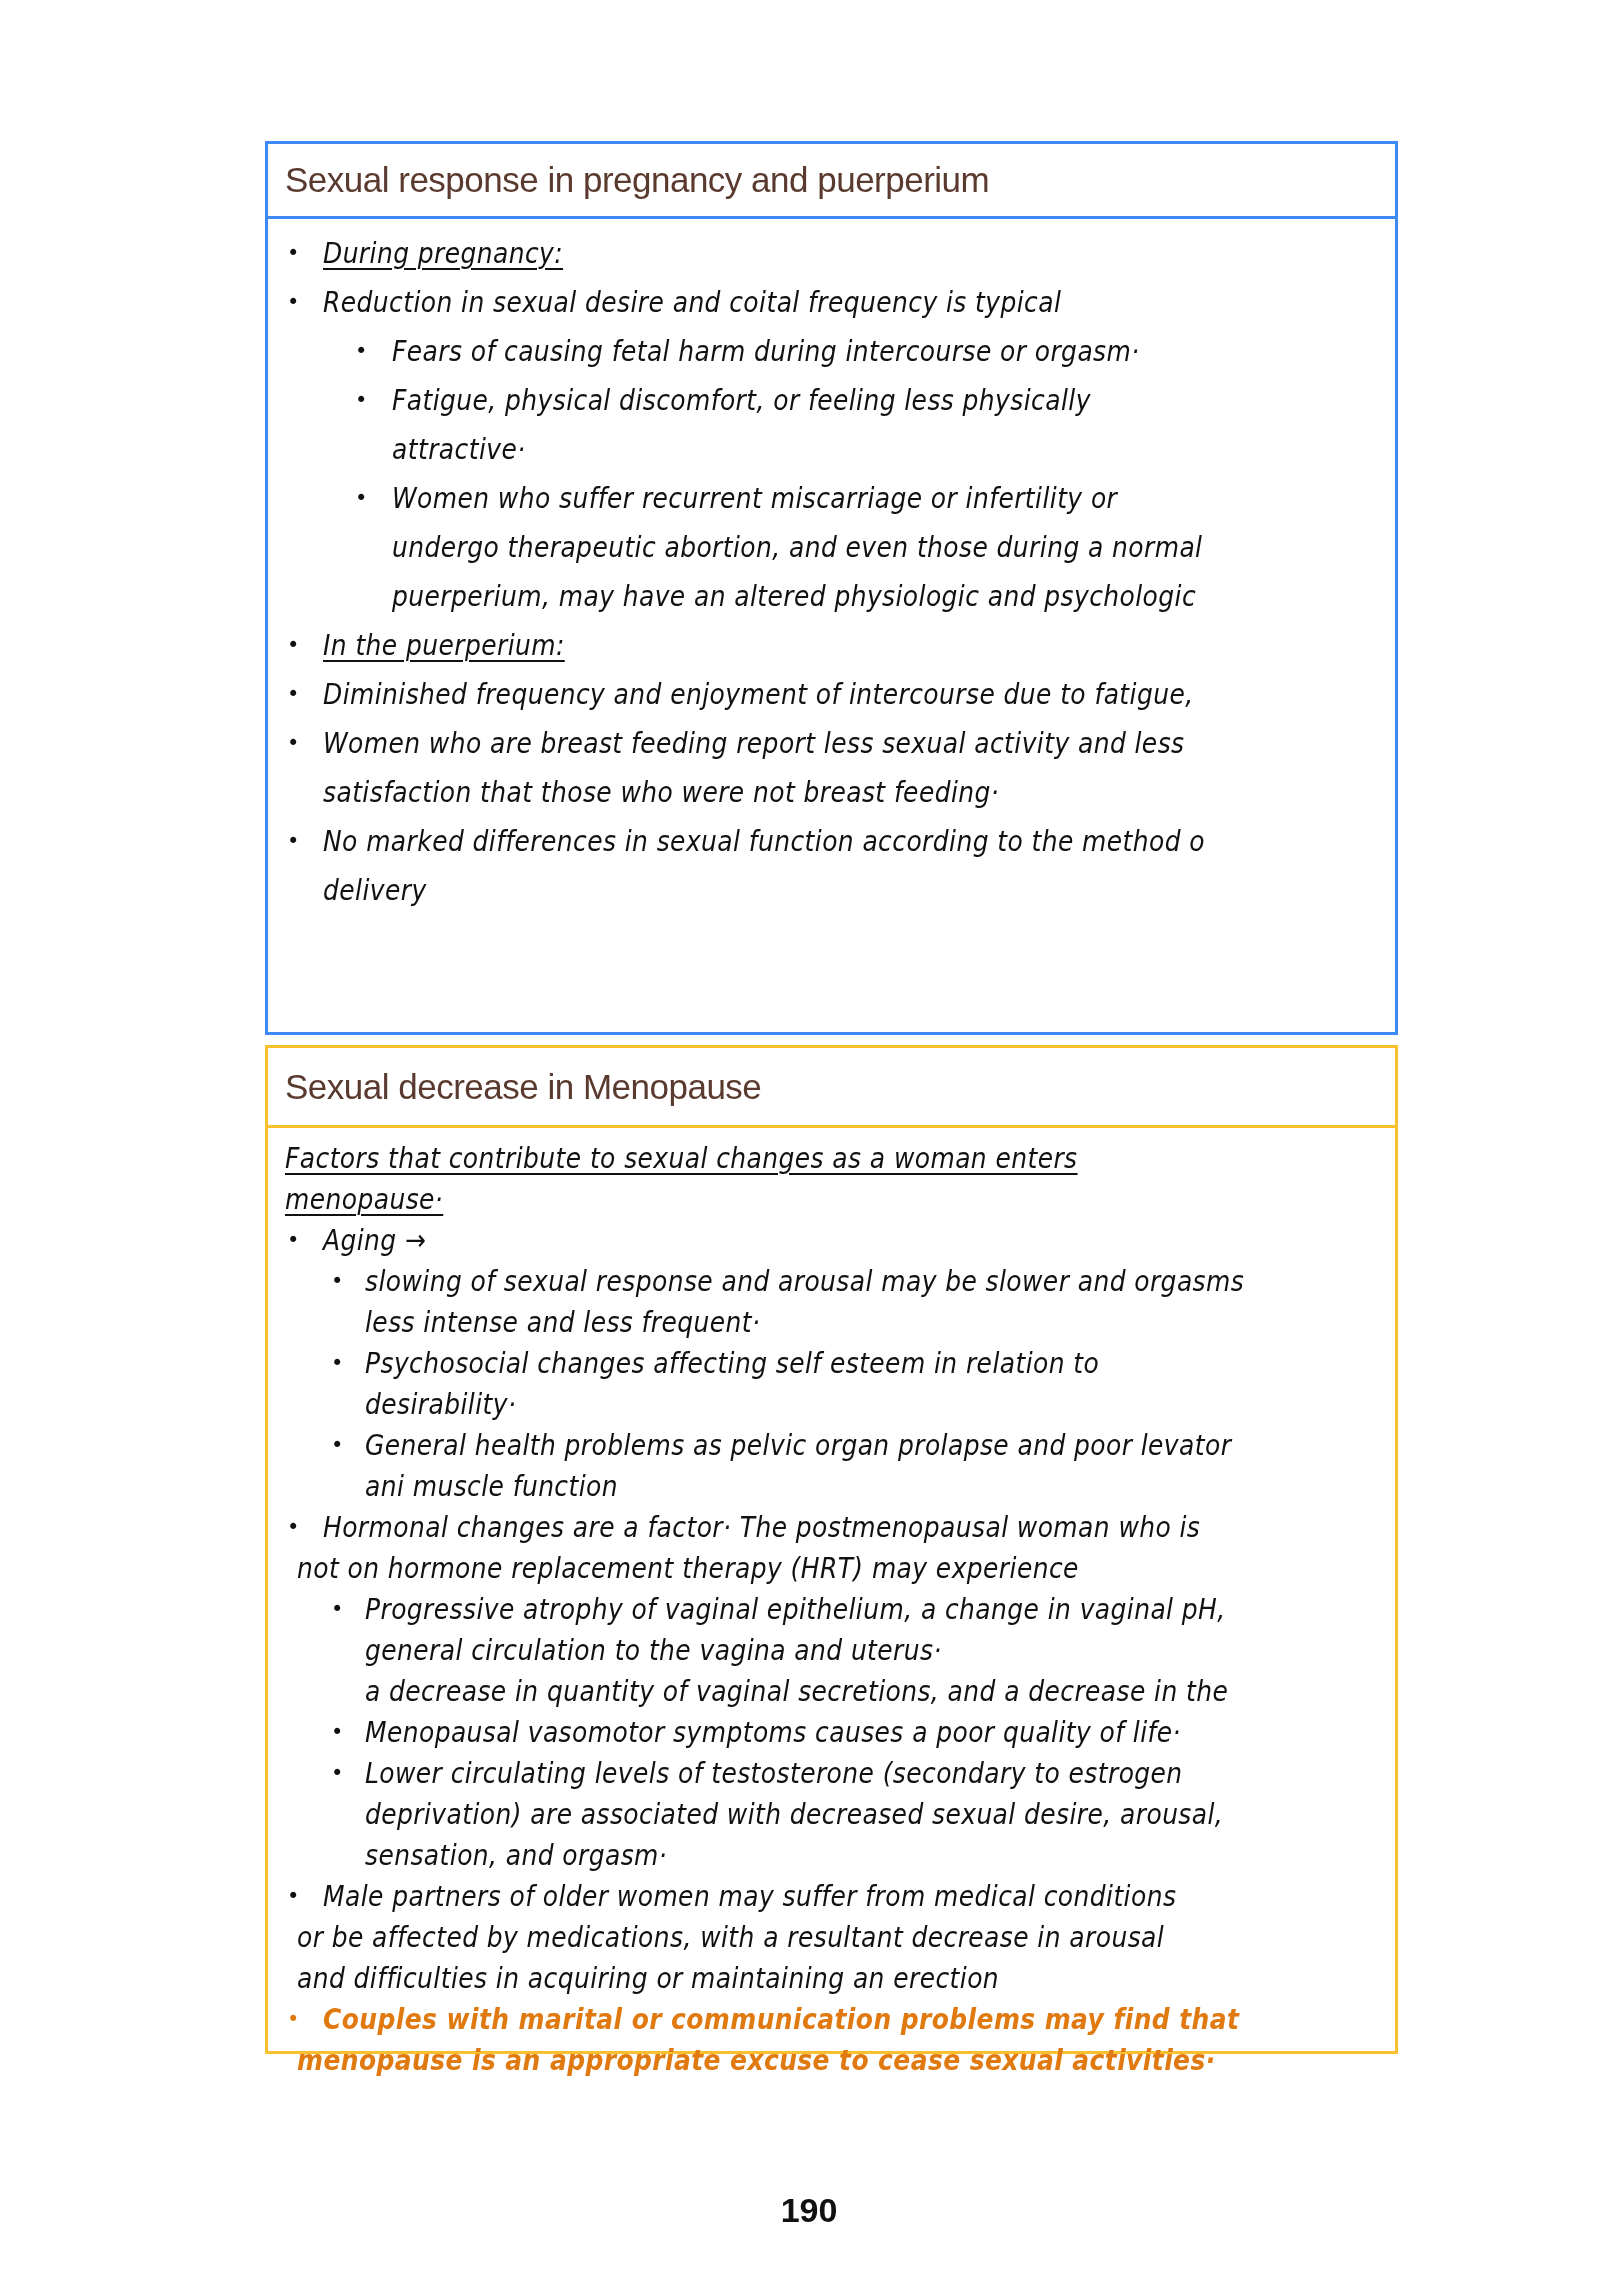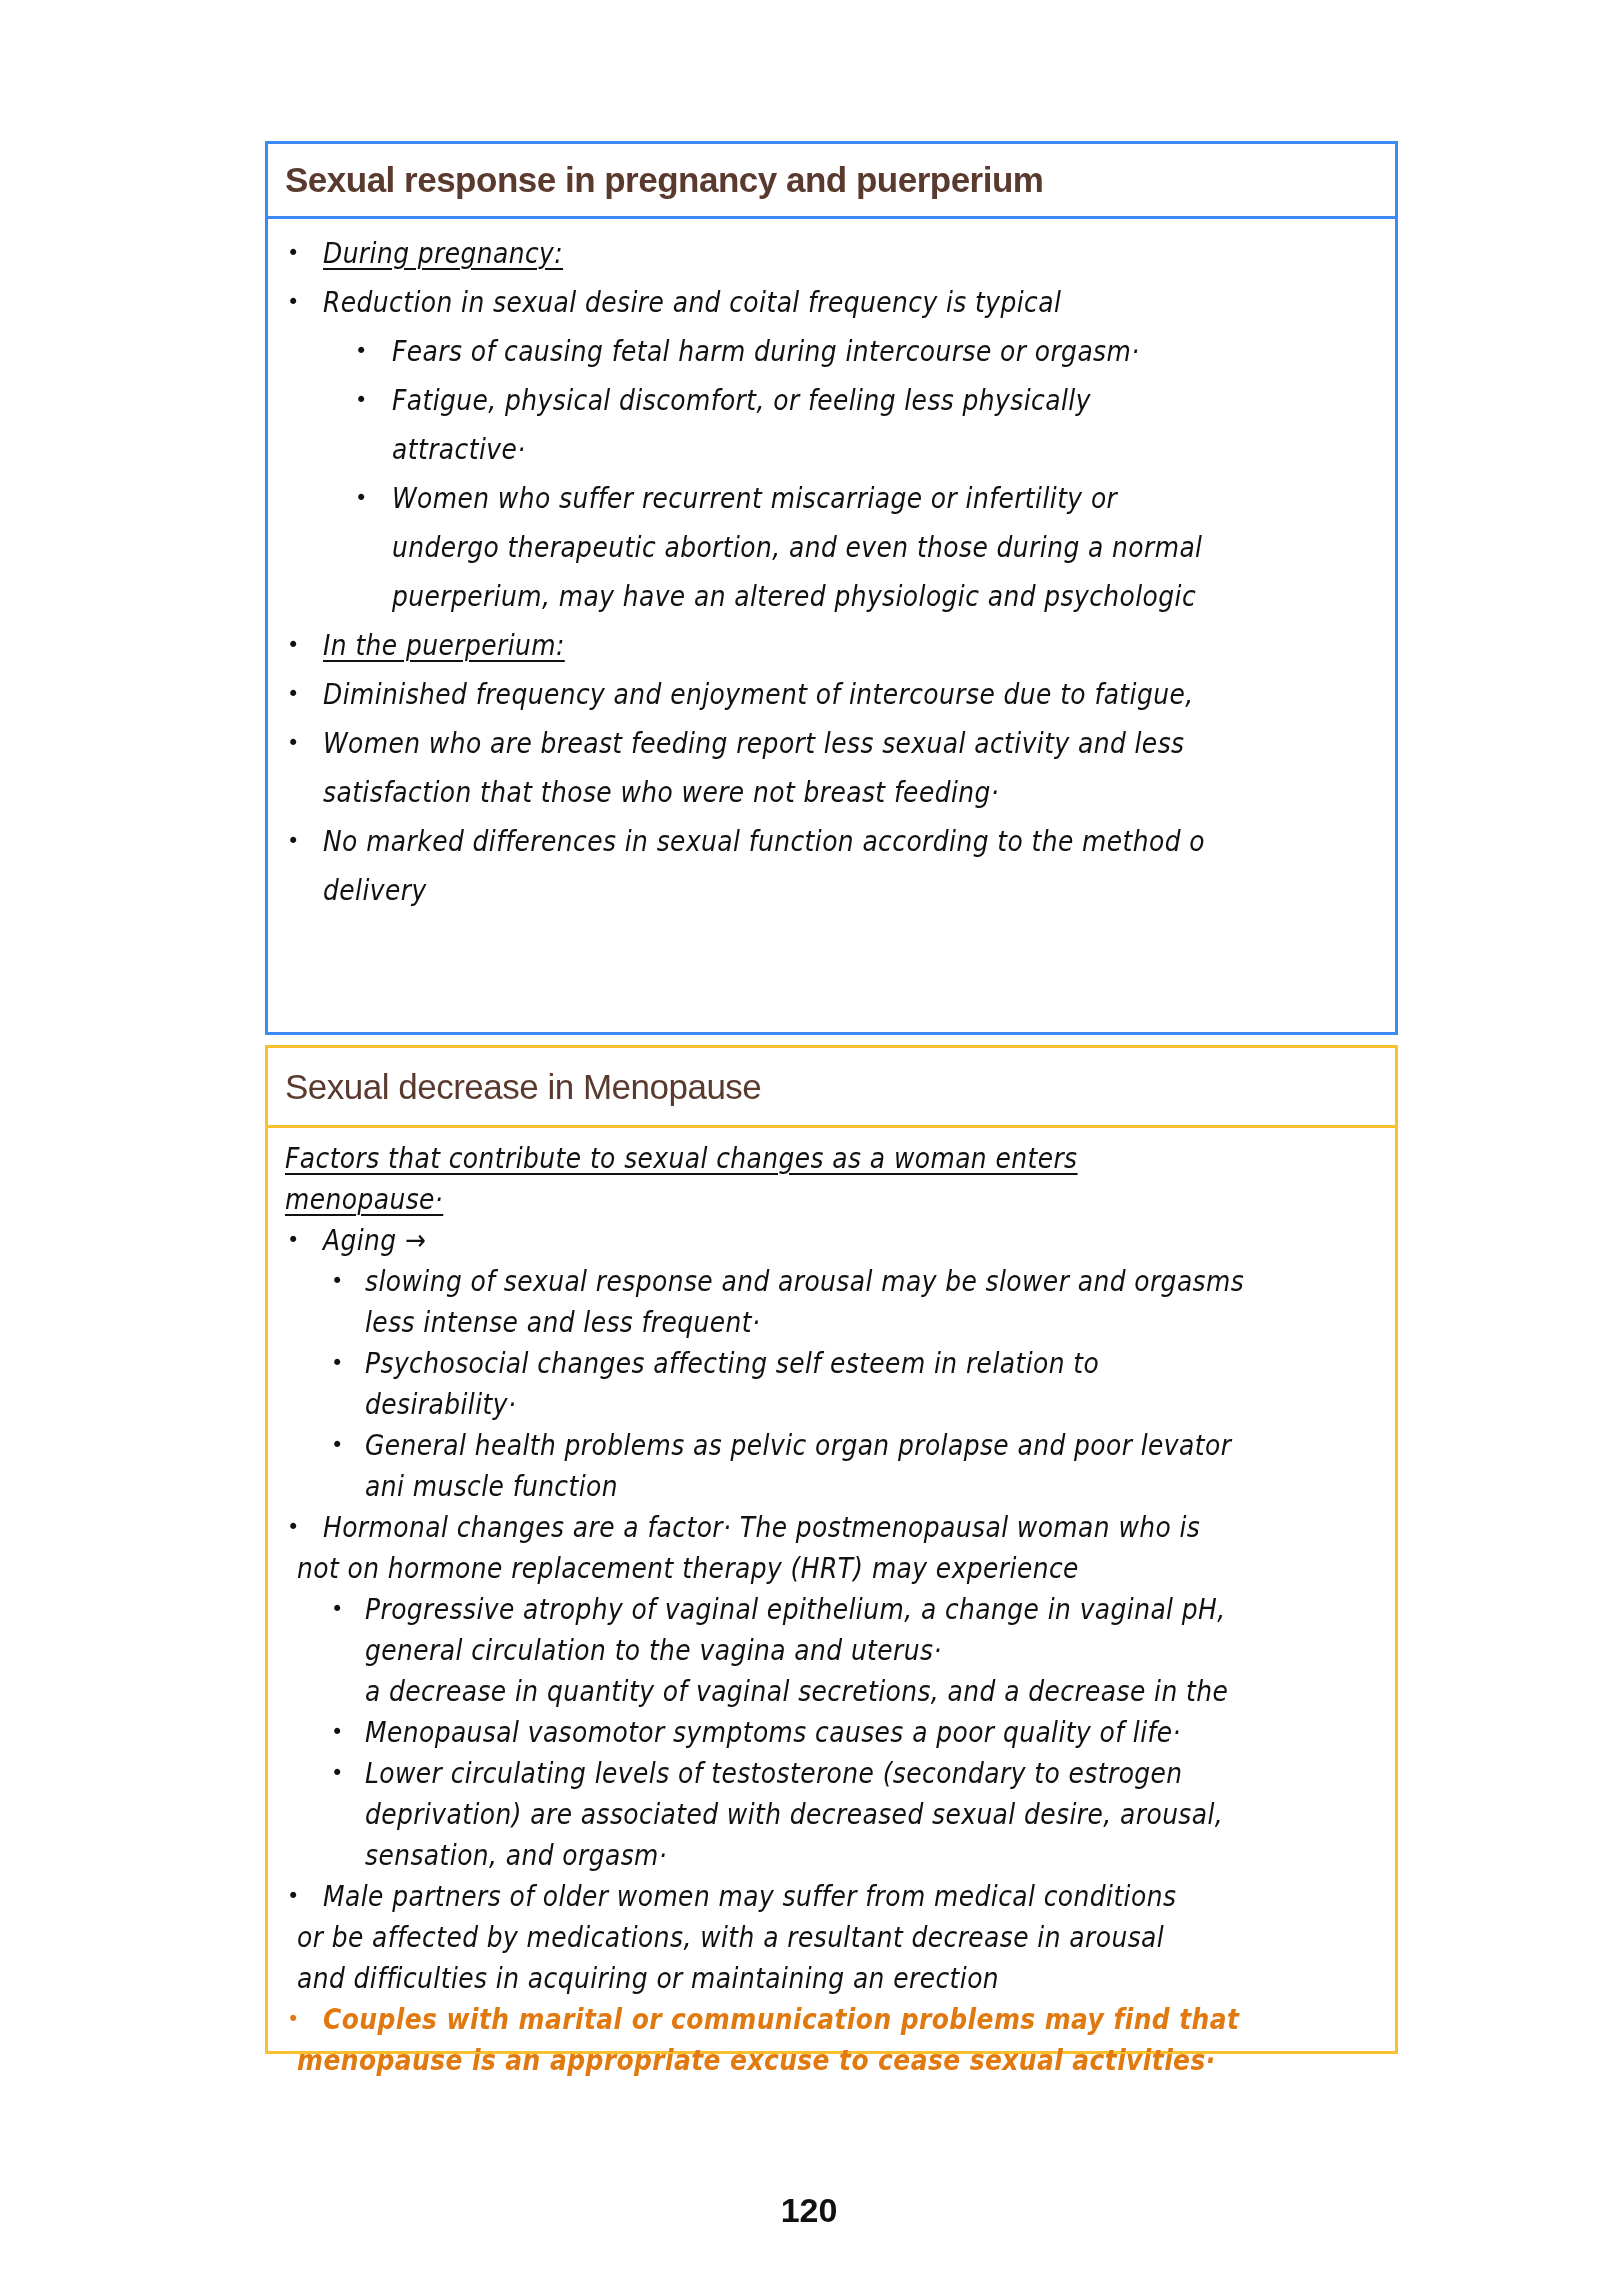--- a/index.html
+++ b/index.html
@@ -1,21 +1,21 @@
 <!DOCTYPE html>
 <html><head>
   <meta charset="utf-8">
   <style>
     html, body { margin: 0; padding: 0; background: #ffffff; }
     body { width: 1618px; height: 2273px; position: relative; overflow: hidden; }
     .box { position: absolute; left: 265px; width: 1133px; box-sizing: border-box; background: #fff; }
     .box-blue { top: 141px; height: 894px; border: 3.8px solid #3d8af7; }
     .box-yellow { top: 1045px; height: 1009px; border: 3.8px solid #fbc02d; }
     .box-header { height: 71px; box-sizing: border-box; padding-left: 17px; display: flex; align-items: center; }
-    .box-blue .box-header { border-bottom: 3.8px solid #3d8af7; height: 75px; font-weight: bold; }
+    .box-blue .box-header { border-bottom: 3.8px solid #3d8af7; height: 75px; }
     .box-yellow .box-header { border-bottom: 3.8px solid #fbc02d; height: 80px; }
     .box-title { font-family: "Liberation Sans", sans-serif; font-size: 35px; color: #5a3a2e; letter-spacing: -0.5px; }
     .hand { font-family: "DejaVu Sans", sans-serif; font-style: italic; color: #111; font-size: 29px; letter-spacing: 0.5px; transform: scaleX(0.86); transform-origin: left; }
     .content { padding: 9.6px 15.3px 0 17px; }
     .line { position: relative; white-space: nowrap; }
     .blue-lines .line { height: 49px; line-height: 49px; }
     .yellow-lines .line { height: 41px; line-height: 41px; }
     .bullet { position: absolute; font-family: "DejaVu Sans", sans-serif; font-size: 21px; color: #111; }
     .u { text-decoration: underline; text-decoration-thickness: 1.9px; text-underline-offset: 4.8px; }
     .orange { color: #e07a10; font-weight: bold; }
@@ -164,14 +164,14 @@
       <div class="line">
         <span class="bullet orange-bullet" style="left: 1.9px;">•</span>
         <span class="hand orange" style="position: absolute; left: 38px;">Couples with marital or communication problems may find that</span>
       </div>
       <div class="line">
         <span class="hand orange" style="position: absolute; left: 11.5px;">menopause is an appropriate excuse to cease sexual activities·</span>
       </div>
     </div>
 </div>
 
-<div class="page-number">120</div>
+<div class="page-number">190</div>
 
 
 </body></html>

